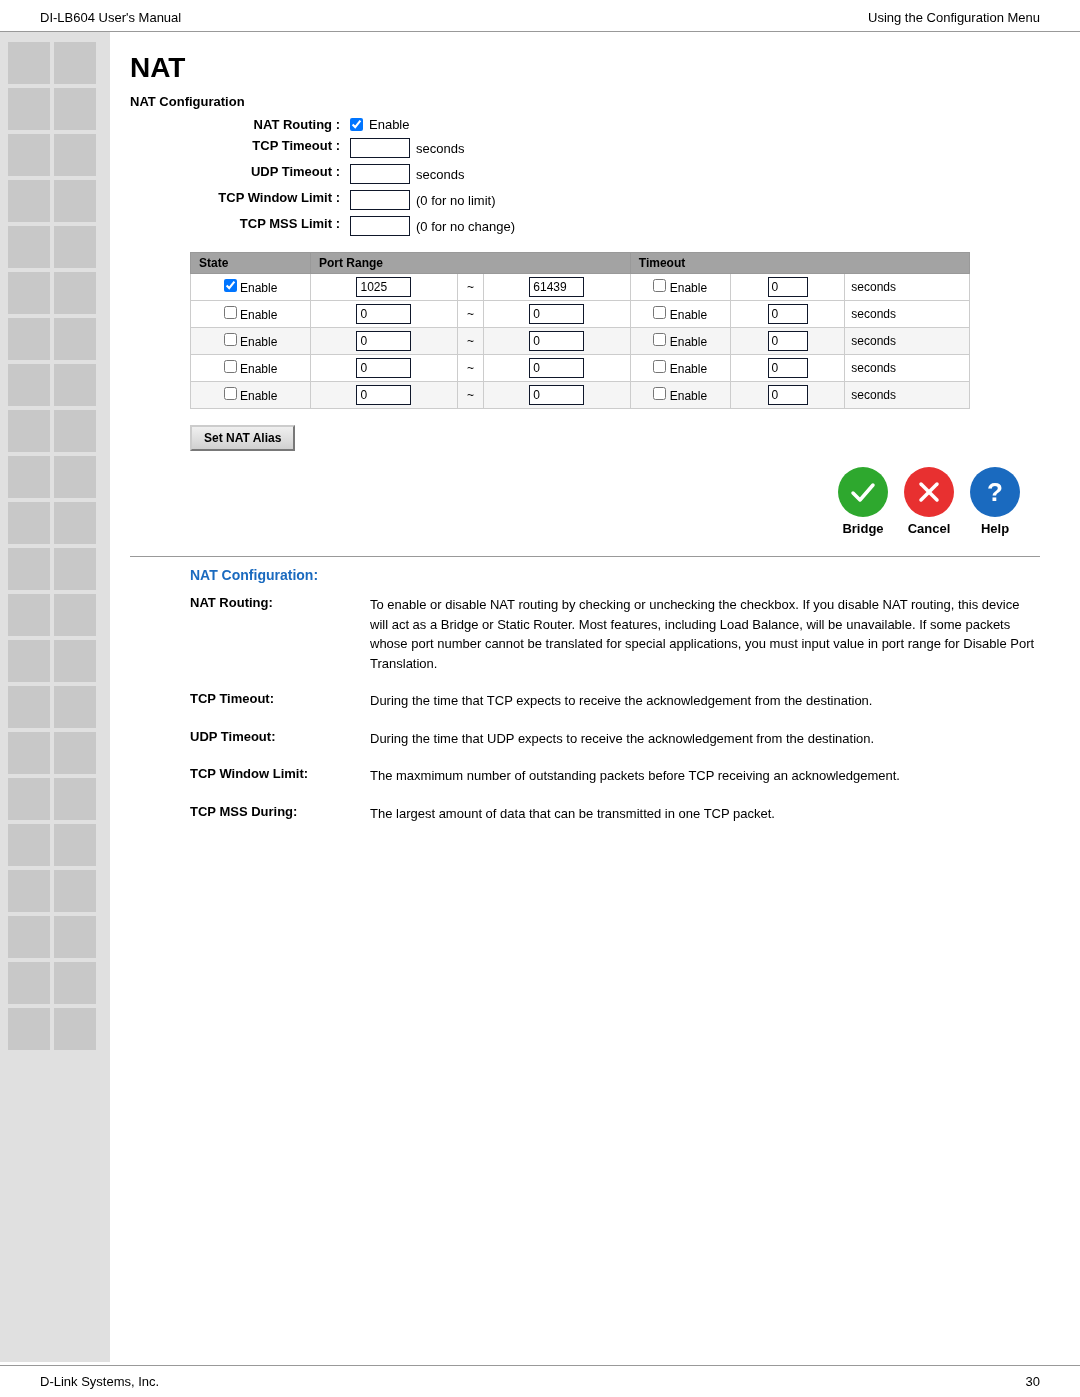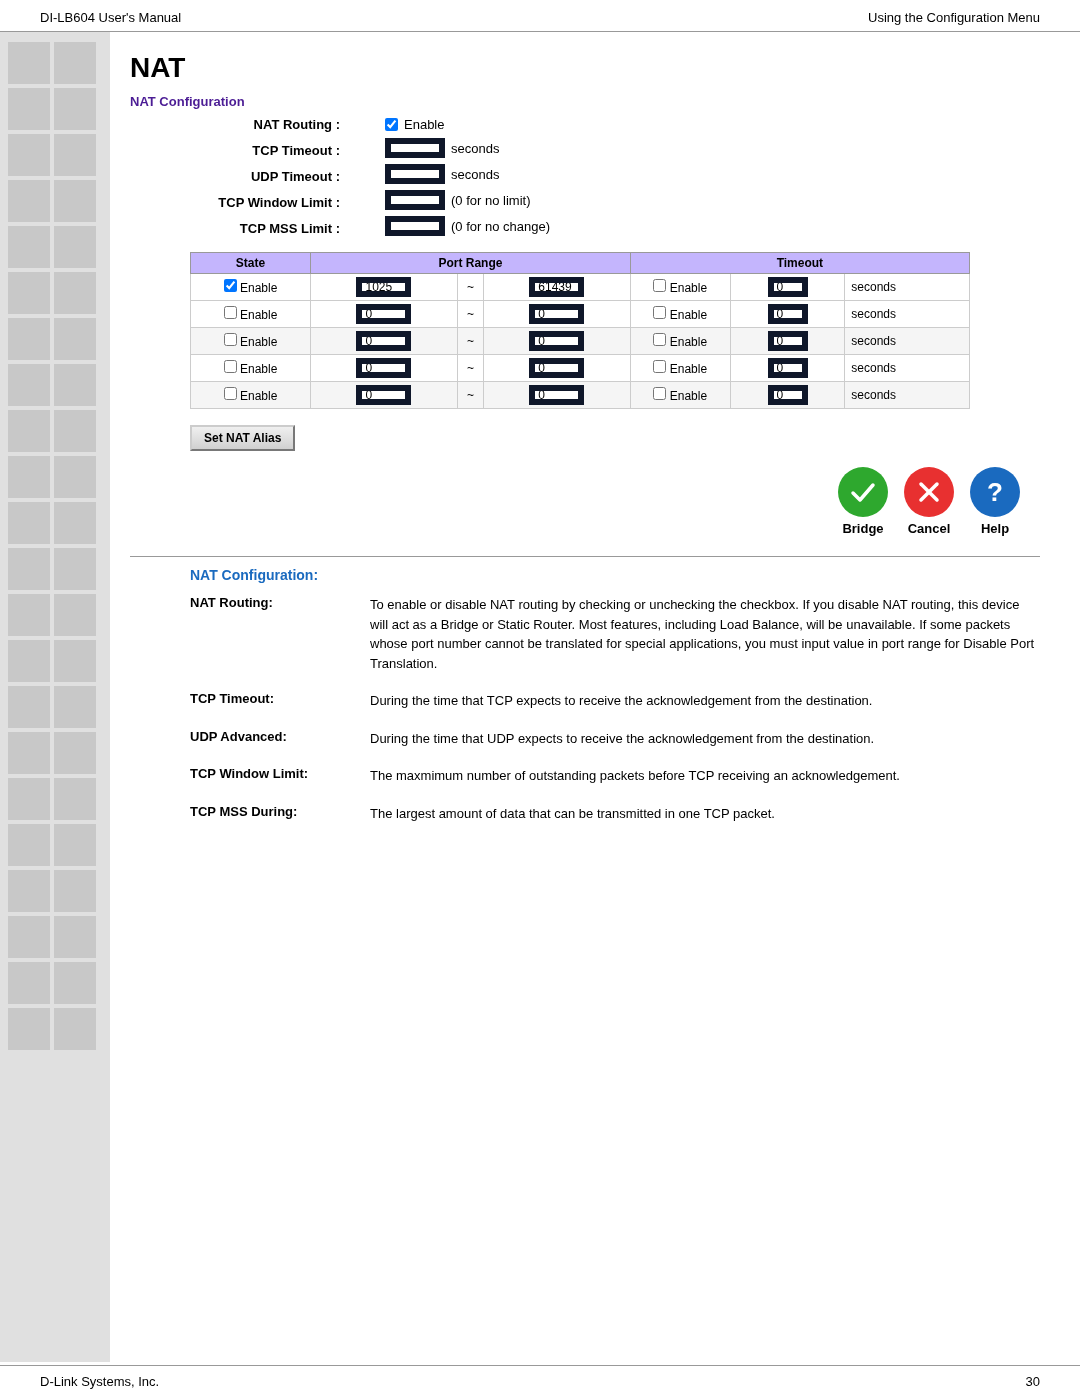--- a/index.html
+++ b/index.html
@@ -69,54 +69,53 @@
     }
 
     .page-title {
       font-size: 28px;
       font-weight: bold;
       color: #000;
       margin-bottom: 10px;
     }
 
     .section-title {
-      color: #4c1d95;
+      color: #000000;
       font-weight: bold;
       font-size: 13px;
       margin-bottom: 8px;
     }
 
     .form-table {
       margin-left: 60px;
       margin-bottom: 16px;
     }
 
     .form-row {
       display: flex;
-      align-items: flex-end;
+      align-items: flex-start;
       margin-bottom: 6px;
-      gap: 35px;
     }
 
     .form-label {
       font-weight: bold;
       text-align: right;
       min-width: 160px;
       padding-right: 10px;
       font-size: 13px;
     }
 
     .form-control {
       display: flex;
       align-items: center;
       gap: 6px;
     }
 
     input[type="text"] {
-      border: 6px solid #0f172a;
+      border: 1px solid #0f172a;
       padding: 1px 3px;
       font-size: 12px;
       height: 20px;
     }
 
     input[type="checkbox"] {
       width: 13px;
       height: 13px;
     }
 
@@ -131,26 +130,26 @@
       font-size: 13px;
       margin-bottom: 4px;
     }
 
     .port-table {
       border-collapse: collapse;
       width: 780px;
     }
 
     .port-table th {
-      background: #c4b5fd;
+      background: #a3a3a3;
       border: 1px solid #999;
       padding: 3px 8px;
       font-size: 12px;
       font-weight: bold;
-      text-align: center;
+      text-align: left;
     }
 
     .port-table td {
       border: 1px solid #ccc;
       padding: 3px 6px;
       font-size: 12px;
       background: #fff;
     }
 
     .port-table tr:nth-child(odd) td {
@@ -470,21 +469,21 @@
       <div id="desc-rows">
           <div class="desc-row">
             <div class="desc-label">NAT Routing:</div>
             <div class="desc-text">To enable or disable NAT routing by checking or unchecking the checkbox. If you disable NAT routing, this device will act as a Bridge or Static Router. Most features, including Load Balance, will be unavailable. If some packets whose port number cannot be translated for special applications, you must input value in port range for Disable Port Translation.</div>
           </div>
           <div class="desc-row">
             <div class="desc-label">TCP Timeout:</div>
             <div class="desc-text">During the time that TCP expects to receive the acknowledgement from the destination.</div>
           </div>
           <div class="desc-row">
-            <div class="desc-label">UDP Advanced:</div>
+            <div class="desc-label">UDP Timeout:</div>
             <div class="desc-text">During the time that UDP expects to receive the acknowledgement from the destination.</div>
           </div>
           <div class="desc-row">
             <div class="desc-label">TCP Window Limit:</div>
             <div class="desc-text">The maxmimum number of outstanding packets before TCP receiving an acknowledgement.</div>
           </div>
           <div class="desc-row">
             <div class="desc-label">TCP MSS During:</div>
             <div class="desc-text">The largest amount of data that can be transmitted in one TCP packet.</div>
           </div>

